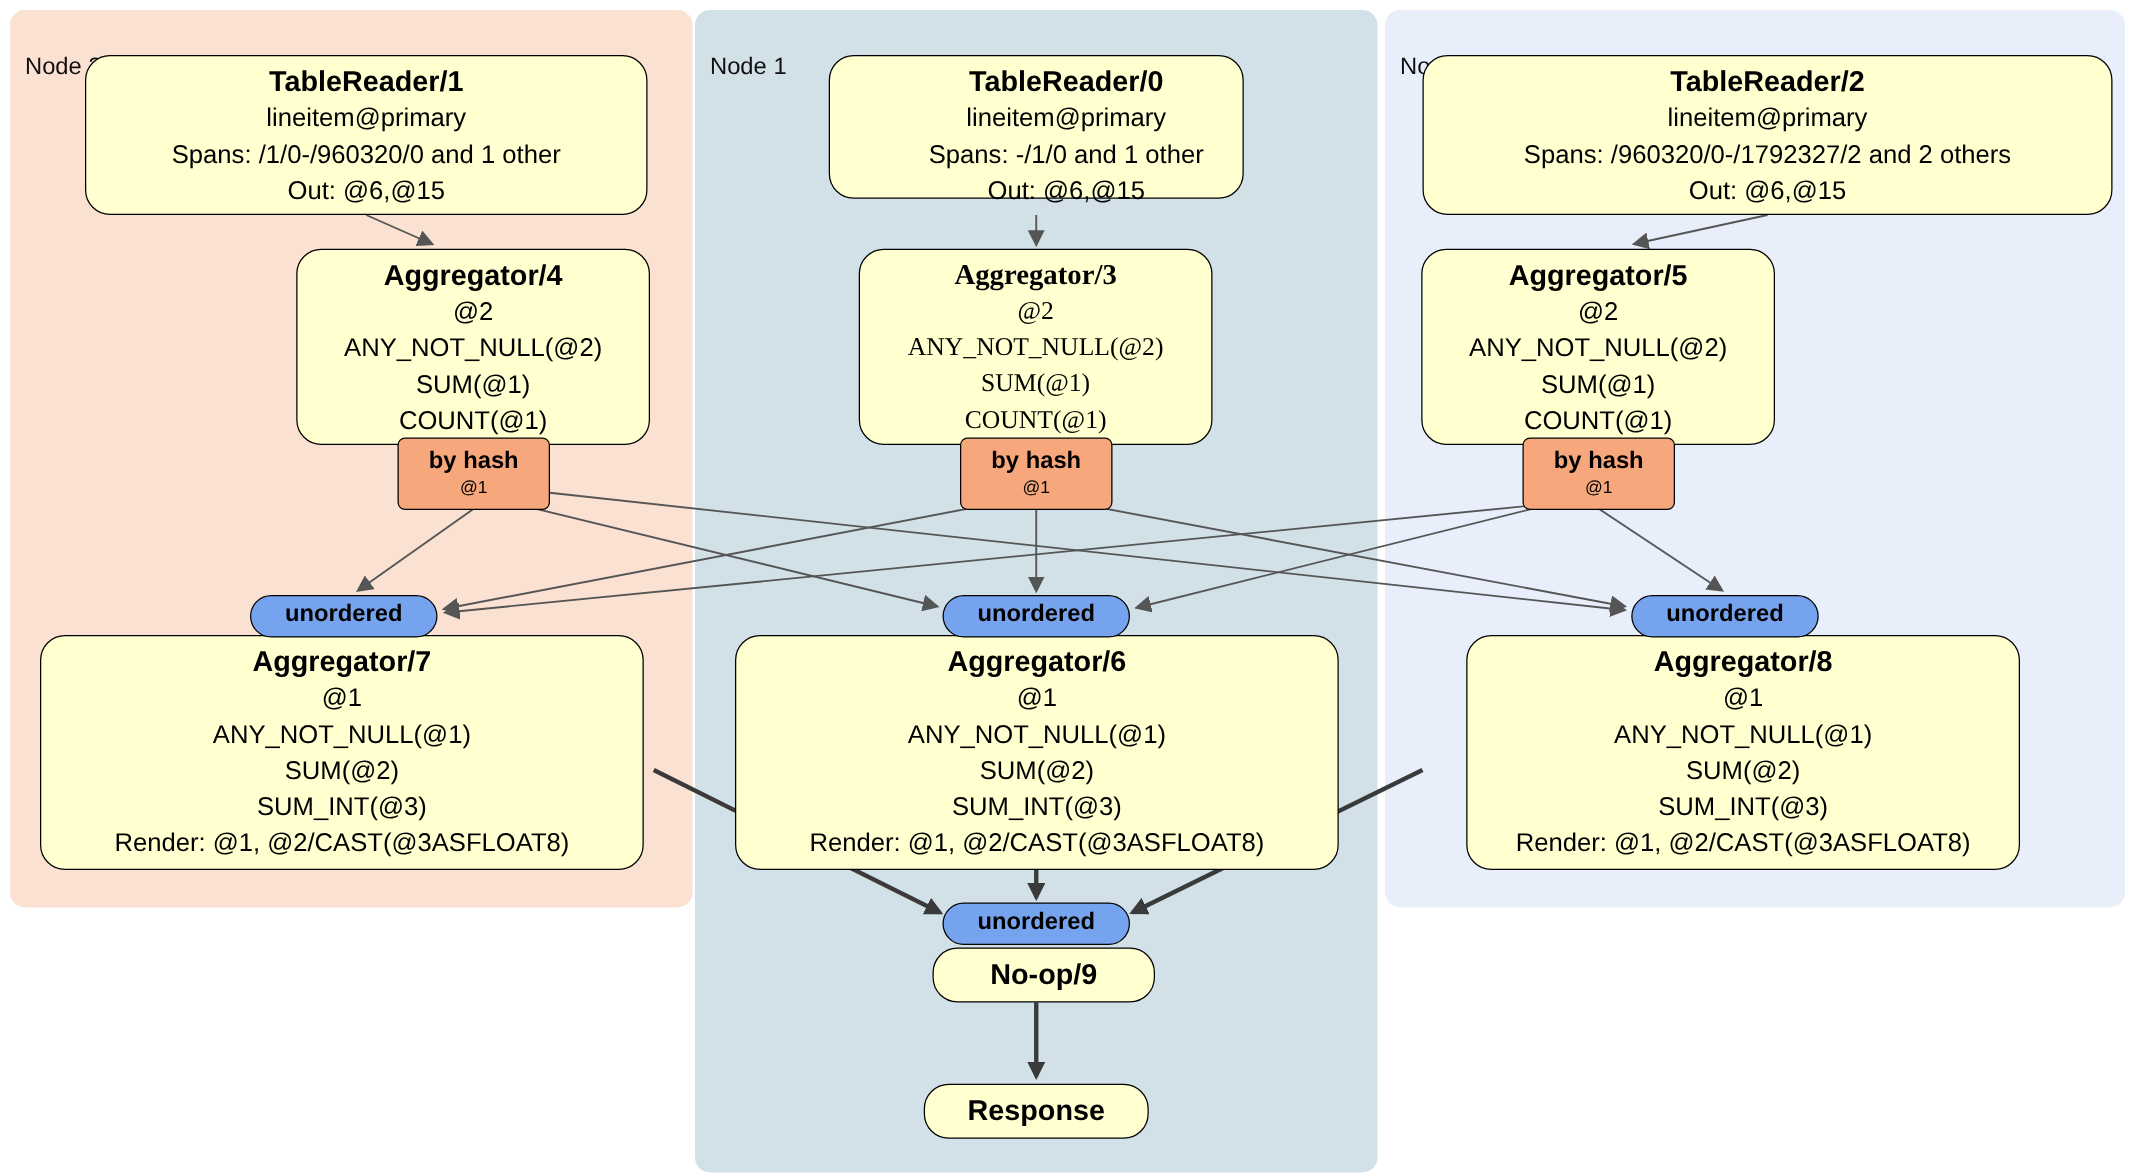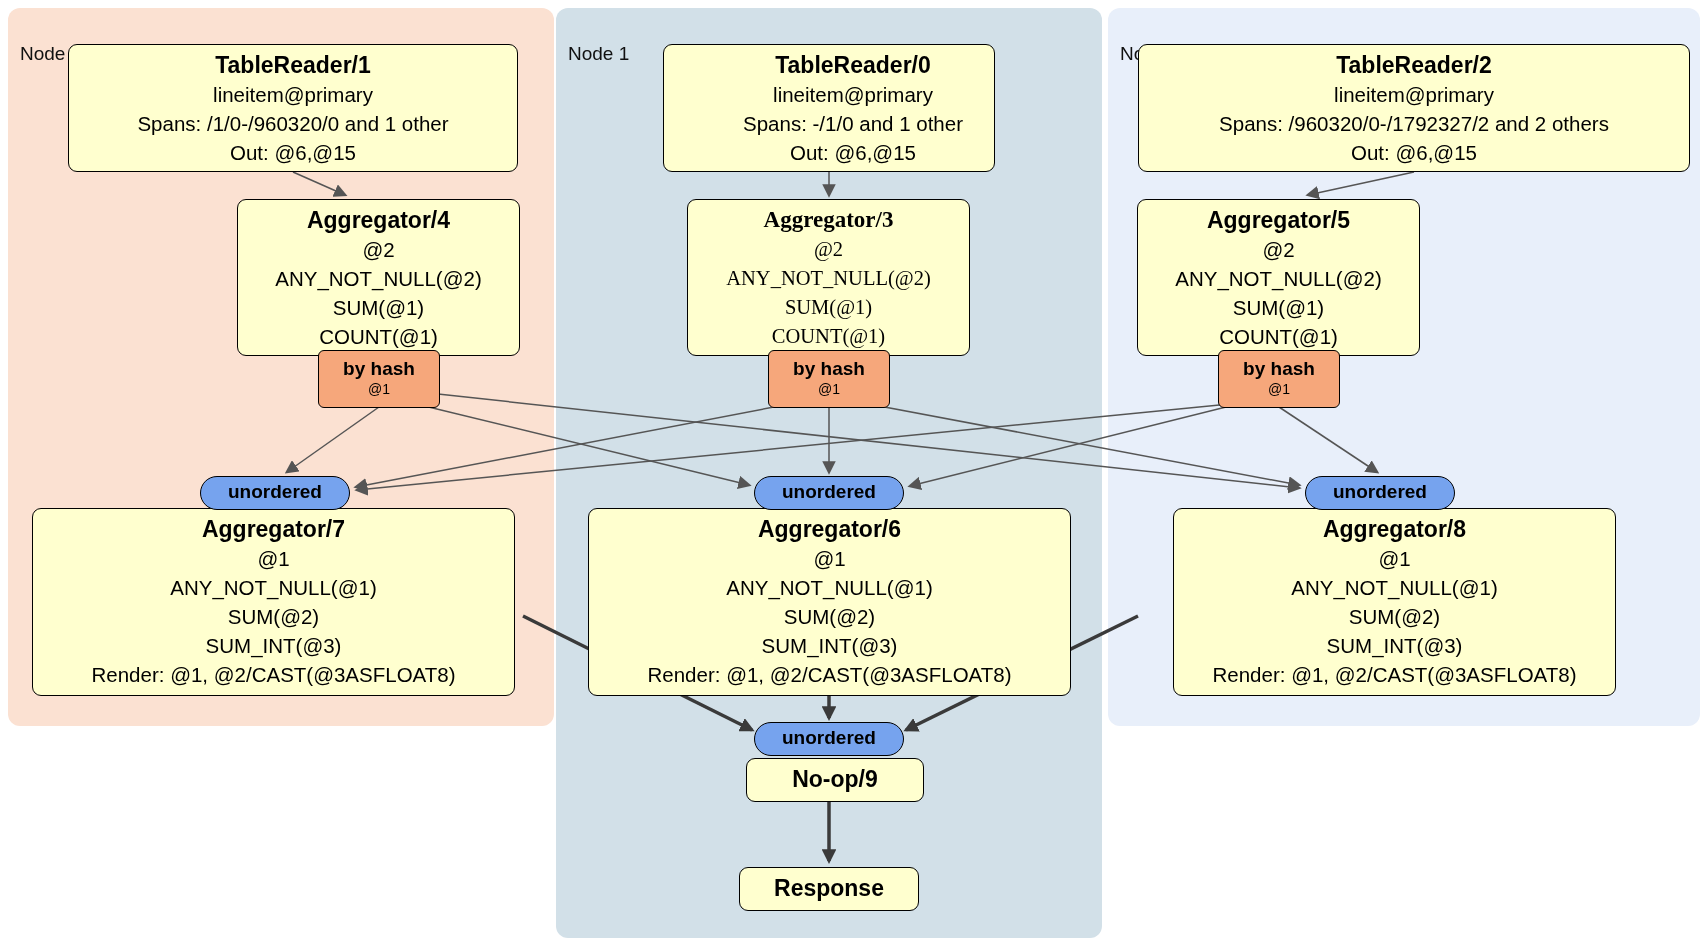--- a/index.html
+++ b/index.html
@@ -4,35 +4,35 @@
 <style>
   html,body{margin:0;padding:0;background:#ffffff;}
   .canvas{position:relative;width:1708px;height:940px;overflow:hidden;
           font-family:"Liberation Sans","DejaVu Sans",sans-serif;color:#000;}
   .region{position:absolute;border-radius:12px;}
   .region-label{position:absolute;top:9px;left:12px;font-size:19px;color:#101010;margin-top:26px;}
   #region-node3{left:8px;top:8px;width:546px;height:718px;background:#fbe1d2;}
   #region-node1{left:556px;top:8px;width:546px;height:930px;background:#d2e0e8;}
   #region-node2{left:1108px;top:8px;width:592px;height:718px;background:#e8effa;}
   .edges{position:absolute;left:0;top:0;}
-  .pbox{position:absolute;background:#ffffcf;border:1.7px solid #000;border-radius:9px;
+  .pbox{position:absolute;background:#ffffcf;border:1.7px solid #000;border-radius:20px;
         text-align:center;padding-top:5px;box-sizing:border-box;z-index:2;}
   .pbox .title{font-weight:bold;font-size:23px;line-height:30px;white-space:nowrap;}
   .pbox .line{font-size:20.5px;line-height:29px;white-space:nowrap;}
   .pbox.single{padding-top:0;}
   .pbox.single .title{line-height:40px;}
   .pill{position:absolute;border:1.7px solid #000;text-align:center;box-sizing:border-box;z-index:3;}
   .pill.hash{background:#f6a77b;border-radius:6px;padding-top:5px;width:122px;height:58px;}
   .pill.hash .pt{font-weight:bold;font-size:19px;line-height:25px;}
   .pill.hash .ps{font-size:14px;line-height:17px;}
   .pill.sync{background:#76a3ee;border-radius:17px;font-weight:bold;font-size:19px;
              line-height:30px;width:150px;height:34px;}
   
   #tr1{left:68px;top:44px;width:450px;height:128px;}
-  #tr0{left:663px;top:44px;width:332px;height:128px;padding-left:48px;}
+  #tr0{left:663px;top:44px;width:332px;height:115px;padding-left:48px;}
   #tr2{left:1138px;top:44px;width:552px;height:128px;}
   #agg4{left:237px;top:199px;width:283px;height:157px;}
   #agg3{left:687px;top:199px;width:283px;height:157px;font-family:Liberation Serif, serif;}
   #agg5{left:1137px;top:199px;width:283px;height:157px;}
   #agg7{left:32px;top:508px;width:483px;height:188px;}
   #agg6{left:588px;top:508px;width:483px;height:188px;text-align:center;}
   #agg8{left:1173px;top:508px;width:443px;height:188px;}
   #noop9{left:746px;top:758px;width:178px;height:44px;}
   #resp{left:739px;top:867px;width:180px;height:44px;}
   

